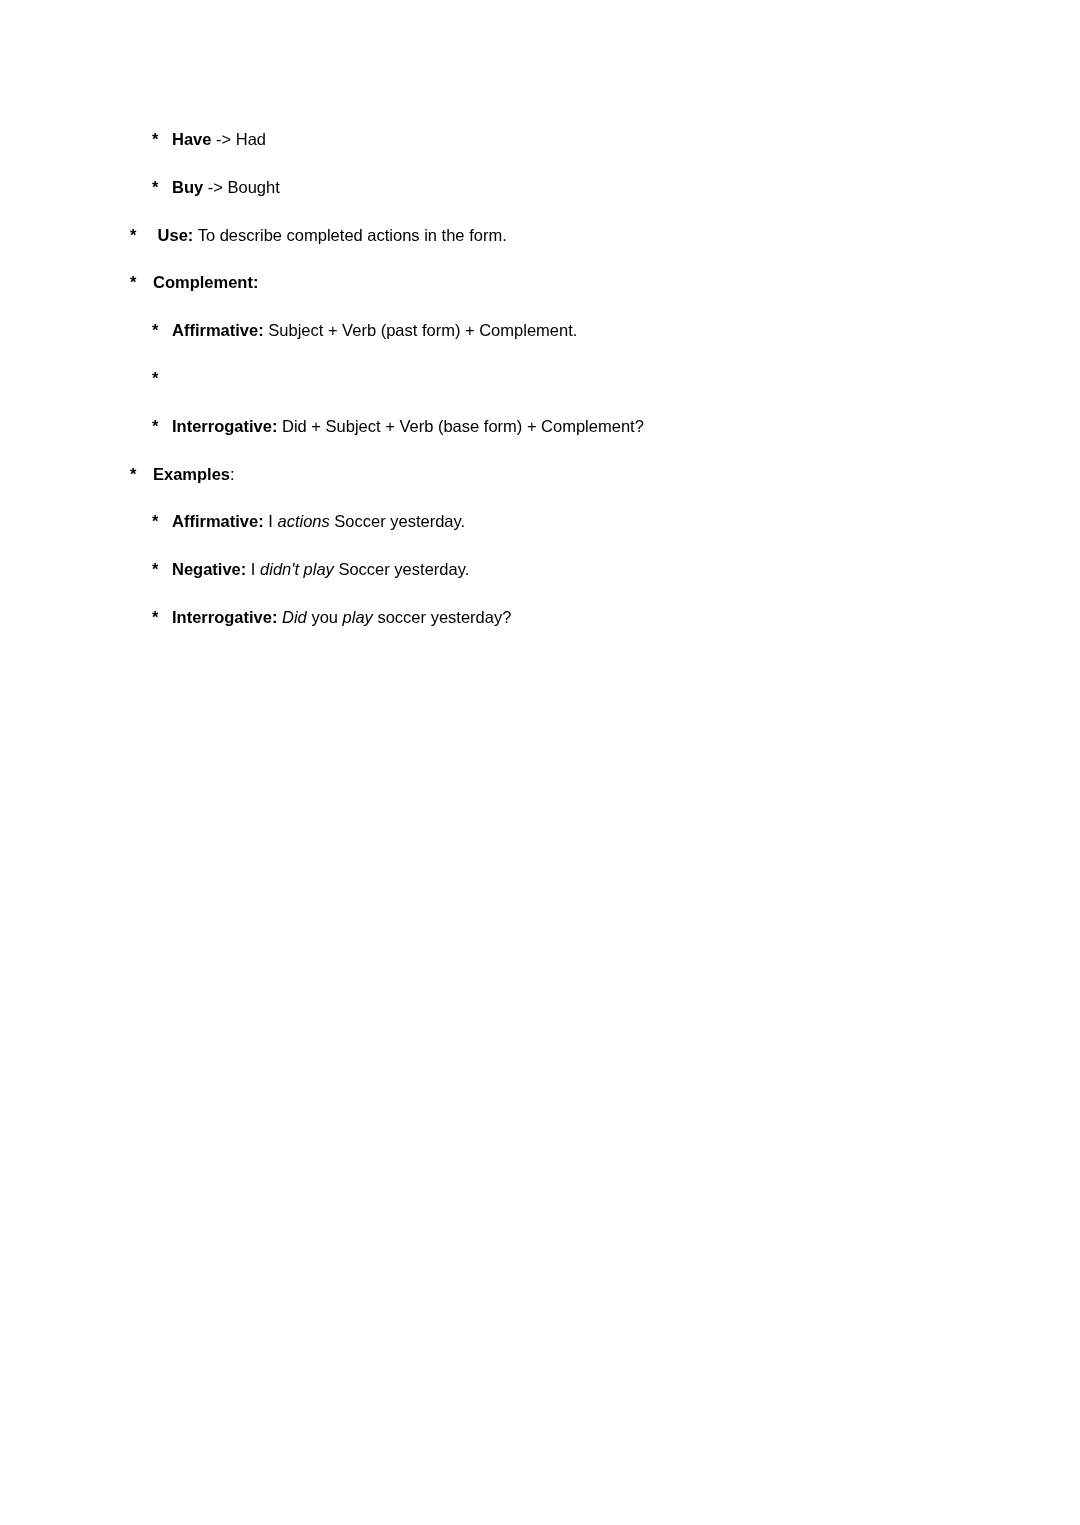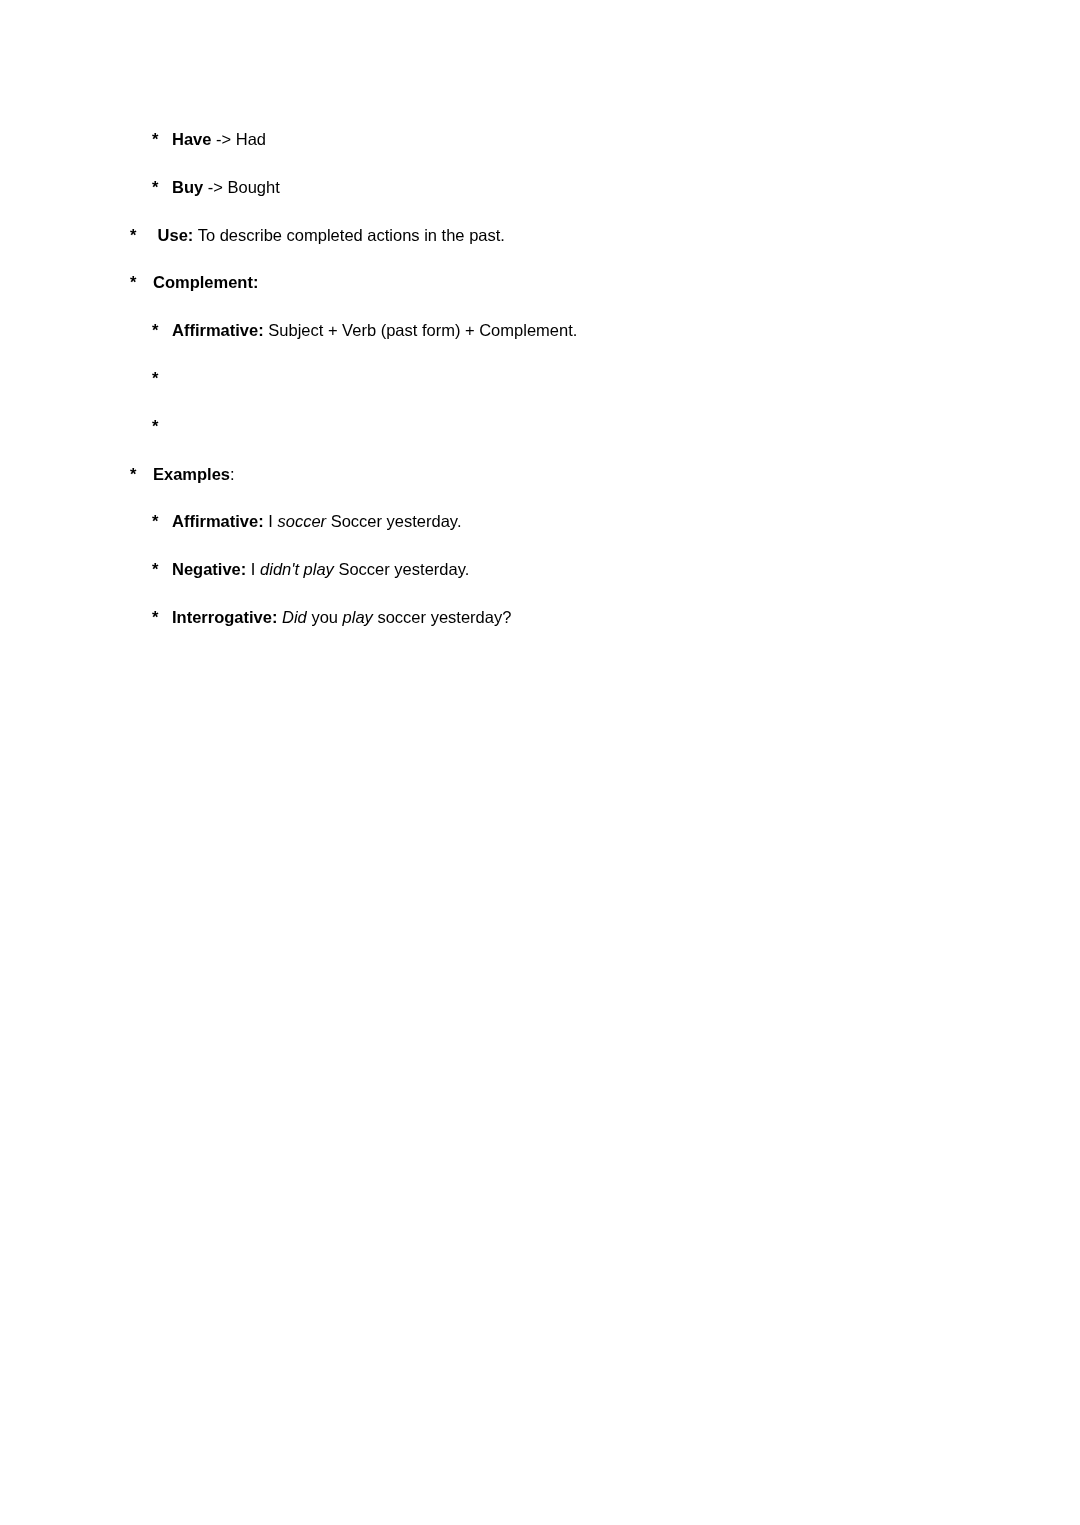--- a/index.html
+++ b/index.html
@@ -47,22 +47,22 @@
   .content { white-space: pre-wrap; }
   .seg.b { font-weight: bold; text-align: right; }
   .seg.i { font-style: italic; }
 </style>
 </head>
 <body>
 
 <div class="page">
     <div class="line bullet lvl2"><span class="marker">*</span><span class="content"><span class="seg b">Have</span><span class="seg"> -&gt; Had</span></span></div>
     <div class="line bullet lvl2"><span class="marker">*</span><span class="content"><span class="seg b">Buy</span><span class="seg"> -&gt; Bought</span></span></div>
-    <div class="line bullet lvl1"><span class="marker">*</span><span class="content"><span class="seg b"> Use:</span><span class="seg"> To describe completed actions in the past.</span></span></div>
+    <div class="line bullet lvl1"><span class="marker">*</span><span class="content"><span class="seg b"> Use:</span><span class="seg"> To describe completed actions in the form.</span></span></div>
     <div class="line bullet lvl1"><span class="marker">*</span><span class="content"><span class="seg b">Complement:</span></span></div>
     <div class="line bullet lvl2"><span class="marker">*</span><span class="content"><span class="seg b">Affirmative:</span><span class="seg"> Subject + Verb (past form) + Complement.</span></span></div>
     <div class="line bullet lvl2"><span class="marker">*</span></div>
-    <div class="line bullet lvl2"><span class="marker">*</span></div>
+    <div class="line bullet lvl2"><span class="marker">*</span><span class="content"><span class="seg b">Interrogative:</span><span class="seg"> Did + Subject + Verb (base form) + Complement?</span></span></div>
     <div class="line bullet lvl1"><span class="marker">*</span><span class="content"><span class="seg b">Examples</span><span class="seg">:</span></span></div>
-    <div class="line bullet lvl2"><span class="marker">*</span><span class="content"><span class="seg b">Affirmative:</span><span class="seg"> I </span><span class="seg i">soccer</span><span class="seg"> Soccer yesterday.</span></span></div>
+    <div class="line bullet lvl2"><span class="marker">*</span><span class="content"><span class="seg b">Affirmative:</span><span class="seg"> I </span><span class="seg i">actions</span><span class="seg"> Soccer yesterday.</span></span></div>
     <div class="line bullet lvl2"><span class="marker">*</span><span class="content"><span class="seg b">Negative:</span><span class="seg"> I </span><span class="seg i">didn't play</span><span class="seg"> Soccer yesterday.</span></span></div>
     <div class="line bullet lvl2"><span class="marker">*</span><span class="content"><span class="seg b">Interrogative:</span><span class="seg"> </span><span class="seg i">Did</span><span class="seg"> you </span><span class="seg i">play</span><span class="seg"> soccer yesterday?</span></span></div>
   </div>
 
 </body></html>

